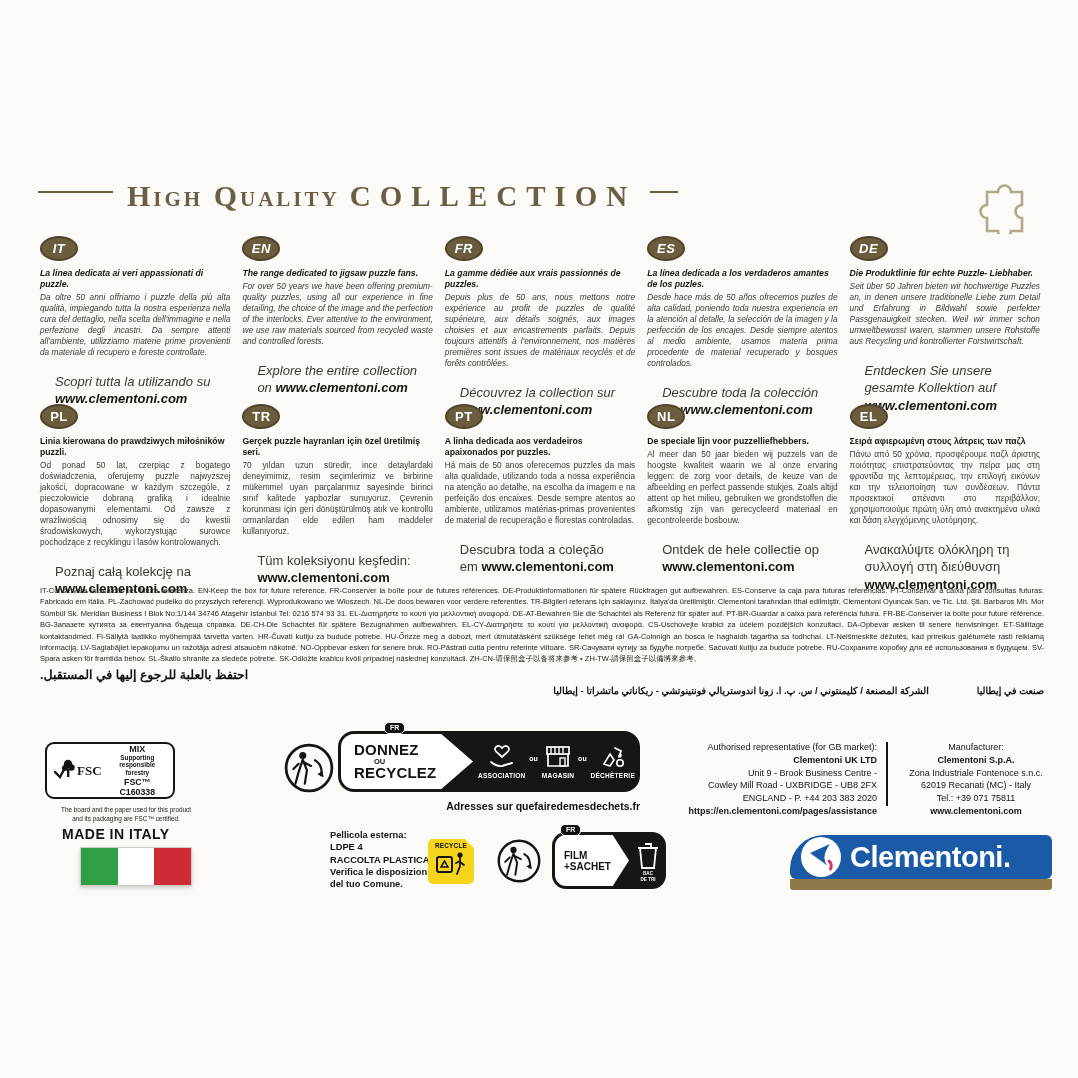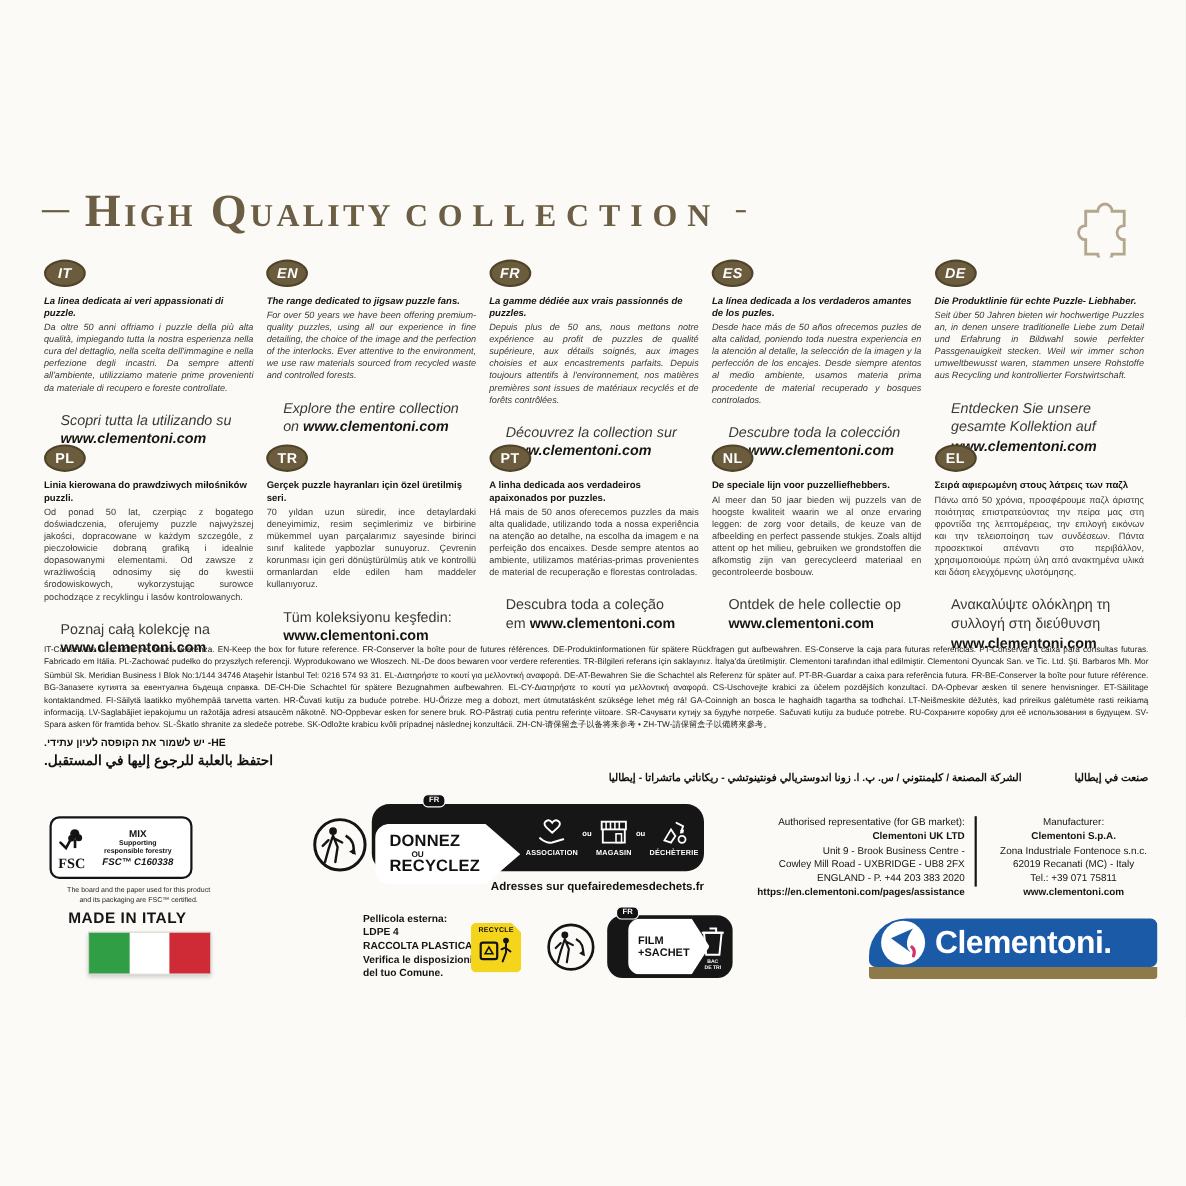--- a/index.html
+++ b/index.html
@@ -5,21 +5,21 @@
   html,body{margin:0;padding:0;background:#e8e8e6;}
   #page{position:relative;width:1078px;height:1078px;background:#fbfaf7;overflow:hidden;
         font-family:"Liberation Sans",sans-serif;color:#3c3a36;}
   .abs{position:absolute;}
   .pre{white-space:pre-line;}
 
   
   #title-row{left:38px;top:168px;width:640px;display:flex;align-items:center;}
   .hline{border-top:2px solid #6c5e45;}
   #title-text{font-family:"Liberation Serif",serif;color:#6c5e45;margin:0 14px;white-space:nowrap;}
-  #title-main{font-variant:small-caps;font-size:42px;letter-spacing:3px;font-weight:600;}
+  #title-main{font-variant:small-caps;font-size:30px;letter-spacing:3px;font-weight:600;}
   #title-sub{font-variant:small-caps;text-transform:lowercase;font-size:42px;letter-spacing:9px;font-weight:600;margin-left:6px;}
 
   
   .lang-grid{left:40px;width:1000px;display:grid;grid-template-columns:repeat(5,1fr);column-gap:12px;}
   #row1{top:236px;font-style:italic;} #row2{top:404px;}
   .badge{display:inline-flex;align-items:center;justify-content:center;min-width:38px;height:25px;
          border-radius:50%;background:#6b5c3e;color:#fff;font-weight:bold;font-size:13px;
          border:2px solid #4f4329;letter-spacing:.5px;box-sizing:border-box;padding:0 4px;}
   .lead{font-weight:bold;font-size:8.7px;color:#17150f;margin:7px 0 2px 0;line-height:1.25;}
   .lbody{font-size:8.3px;color:#3b3934;text-align:justify;line-height:1.33;margin:0;}
@@ -29,40 +29,40 @@
   
   #legal{left:40px;top:585px;width:1004px;}
   #legal-paragraph{font-size:7.5px;line-height:11.4px;color:#26241f;text-align:justify;margin:0;}
   #legal-hebrew{direction:rtl;text-align:left;font-size:9.5px;font-weight:bold;color:#111;margin-top:5px;}
   #legal-arabic-keep{direction:rtl;text-align:left;font-size:12.5px;font-weight:bold;color:#111;margin-top:2px;}
   #legal-arabic-company{direction:rtl;text-align:left;font-size:9.5px;font-weight:bold;color:#111;margin-top:3px;display:flex;flex-direction:row;justify-content:flex-start;gap:48px;}
 
   
   #fsc-box{left:45px;top:742px;width:130px;height:57px;border:2px solid #141414;border-radius:9px;
            background:#fff;display:flex;align-items:center;box-sizing:border-box;padding:3px 6px;}
-  #fsc-left{display:flex;flex-direction:column;align-items:center;margin-right:6px;}
+  #fsc-left{display:flex;flex-direction:row;align-items:center;margin-right:6px;}
   #fsc-word{font-family:"Liberation Serif",serif;font-weight:bold;font-size:13px;color:#141414;line-height:1;}
   #fsc-right{display:flex;flex-direction:column;align-items:center;text-align:center;flex:1;color:#141414;}
   #fsc-mix{font-size:9px;font-weight:bold;}
   #fsc-support{font-size:6.4px;font-weight:bold;line-height:1.15;}
-  #fsc-code{font-size:8.8px;font-weight:bold;margin-top:1px;font-style:italic;}
+  #fsc-code{font-size:8.8px;font-weight:bold;margin-top:1px;}
   #fsc-caption{left:40px;top:806px;width:172px;text-align:center;font-size:6.4px;line-height:1.35;color:#26241f;}
   #made-label{left:62px;top:826px;font-size:14px;font-weight:bold;color:#141414;letter-spacing:.5px;}
   #italy-flag{left:80px;top:847px;width:110px;height:37px;display:flex;border:1px solid #cfcdc8;
               box-shadow:0 2px 4px rgba(0,0,0,.18);background:#fff;}
   .flag-band{flex:1;}
 
   
   .triman{width:52px;height:52px;}
   #triman1{left:283px;top:742px;}
   #triman2{left:496px;top:838px;width:46px;height:46px;}
 
   
   #donnez-banner{left:338px;top:731px;width:302px;height:61px;background:#161616;border-radius:16px;}
-  #donnez-white{position:absolute;left:3px;top:18px;width:132px;height:55px;background:#fff;
+  #donnez-white{position:absolute;left:3px;top:3px;width:132px;height:55px;background:#fff;
                 border-radius:13px 0 0 13px;clip-path:polygon(0 0,76% 0,100% 50%,76% 100%,0 100%);
                 display:flex;flex-direction:column;justify-content:center;padding-left:13px;box-sizing:border-box;color:#111;}
   #donnez-white .big{font-size:15px;font-weight:800;line-height:1.05;letter-spacing:.2px;}
   #donnez-white .small-ou{font-size:7.5px;font-weight:bold;margin-left:20px;line-height:1;}
   .fr-tab{position:absolute;background:#111;color:#fff;border:1.5px solid #fff;border-radius:5px;
           font-size:7px;font-weight:bold;padding:1px 5px;line-height:1.2;}
   #donnez-fr{top:-9px;left:46px;}
   #donnez-icons{position:absolute;left:140px;top:0;right:5px;height:100%;display:flex;align-items:center;
                 justify-content:space-between;color:#fff;}
   .bi-group{display:flex;flex-direction:column;align-items:center;gap:2px;}
@@ -76,21 +76,21 @@
   #manufacturer{left:896px;top:741px;width:160px;text-align:center;font-size:9px;line-height:1.42;color:#141414;}
   .addr-bold{font-weight:bold;}
 
   
   #pellicola{left:330px;top:829px;font-size:9.3px;font-weight:bold;line-height:1.32;color:#141414;}
   #recycle-tag{left:428px;top:839px;width:46px;height:45px;background:#f4d51b;border-radius:5px;
                clip-path:polygon(0 0,80% 0,100% 20%,100% 100%,0 100%);
                display:flex;flex-direction:column;align-items:center;padding-top:3px;box-sizing:border-box;}
   #recycle-word{font-size:6.4px;font-weight:800;color:#111;letter-spacing:.2px;}
   #film-banner{left:552px;top:832px;width:114px;height:57px;background:#161616;border-radius:14px;}
-  #film-white{position:absolute;left:19px;top:3px;width:74px;height:51px;background:#fff;
+  #film-white{position:absolute;left:3px;top:3px;width:74px;height:51px;background:#fff;
               border-radius:11px 0 0 11px;clip-path:polygon(0 0,78% 0,100% 50%,78% 100%,0 100%);
               display:flex;flex-direction:column;justify-content:center;padding-left:9px;box-sizing:border-box;color:#111;}
   #film-white .big{font-size:10px;font-weight:800;line-height:1.1;}
   #film-fr{top:-8px;left:8px;}
   #film-bin{position:absolute;right:5px;top:10px;display:flex;flex-direction:column;align-items:center;color:#fff;}
   #bac-label{font-size:4.6px;font-weight:bold;text-align:center;line-height:1.2;margin-top:1px;}
 
   
   #clem-logo{left:790px;top:835px;width:262px;}
   #clem-blue{height:44px;background:#1b5aa6;border-radius:34px 6px 6px 6px;display:flex;align-items:center;padding-left:10px;box-sizing:border-box;}
@@ -179,21 +179,20 @@
     <div class="lang-col">
       <span class="badge">EL</span>
       <p class="lead">Σειρά αφιερωμένη στους λάτρεις των παζλ</p>
       <p class="lbody">Πάνω από 50 χρόνια, προσφέρουμε παζλ άριστης ποιότητας επιστρατεύοντας την πείρα μας στη φροντίδα της λεπτομέρειας, την επιλογή εικόνων και την τελειοποίηση των συνδέσεων. Πάντα προσεκτικοί απέναντι στο περιβάλλον, χρησιμοποιούμε πρώτη ύλη από ανακτημένα υλικά και δάση ελεγχόμενης υλοτόμησης.</p>
       <p class="lclose"><span>Ανακαλύψτε ολόκληρη τη συλλογή στη διεύθυνση</span> <span class="llink">www.clementoni.com</span></p>
     </div>
   </div>
 
   <div class="abs" id="legal">
     <p id="legal-paragraph">IT-Conservare la scatola per futura referenza. EN-Keep the box for future reference. FR-Conserver la boîte pour de futures références. DE-Produktinformationen für spätere Rückfragen gut aufbewahren. ES-Conserve la caja para futuras referencias. PT-Conservar a caixa para consultas futuras. Fabricado em Itália. PL-Zachować pudełko do przyszłych referencji. Wyprodukowano we Włoszech. NL-De doos bewaren voor verdere referenties. TR-Bilgileri referans için saklayınız. İtalya'da üretilmiştir. Clementoni tarafından ithal edilmiştir. Clementoni Oyuncak San. ve Tic. Ltd. Şti. Barbaros Mh. Mor Sümbül Sk. Meridian Business I Blok No:1/144 34746 Ataşehir İstanbul Tel: 0216 574 93 31. EL-Διατηρήστε το κουτί για μελλοντική αναφορά. DE-AT-Bewahren Sie die Schachtel als Referenz für später auf. PT-BR-Guardar a caixa para referência futura. FR-BE-Conserver la boîte pour future référence. BG-Запазете кутията за евентуална бъдеща справка. DE-CH-Die Schachtel für spätere Bezugnahmen aufbewahren. EL-CY-Διατηρήστε το κουτί για μελλοντική αναφορά. CS-Uschovejte krabici za účelem pozdějších konzultací. DA-Opbevar æsken til senere henvisninger. ET-Säilitage kontaktandmed. FI-Säilytä laatikko myöhempää tarvetta varten. HR-Čuvati kutiju za buduće potrebe. HU-Őrizze meg a dobozt, mert útmutatásként szüksége lehet még rá! GA-Coinnigh an bosca le haghaidh tagartha sa todhchaí. LT-Neišmeskite dėžutės, kad prireikus galėtumėte rasti reikiamą informaciją. LV-Saglabājiet iepakojumu un ražotāja adresi atsaucēm nākotnē. NO-Oppbevar esken for senere bruk. RO-Păstrați cutia pentru referințe viitoare. SR-Сачувати кутију за будуће потребе. Sačuvati kutiju za buduće potrebe. RU-Сохраните коробку для её использования в будущем. SV-Spara asken för framtida behov. SL-Škatlo shranite za sledeče potrebe. SK-Odložte krabicu kvôli prípadnej následnej konzultácii. ZH-CN-请保留盒子以备将来参考 • ZH-TW-請保留盒子以備將來參考。</p>
-    <div id="legal-hebrew">HE- יש לשמור את הקופסה לעיון עתידי.</div>
     <div id="legal-arabic-keep">احتفظ بالعلبة للرجوع إليها في المستقبل.</div>
     <div id="legal-arabic-company">
       <span>صنعت في إيطاليا</span>
       <span>الشركة المصنعة / كليمنتوني / س. پ. ا. زونا اندوستريالي فونتينوتشي - ريكاناتي ماتشراتا - إيطاليا</span>
     </div>
   </div>
 
   <div class="abs" id="fsc-box">
     <div id="fsc-left">
       <svg width="24" height="27" viewBox="0 0 24 27">

